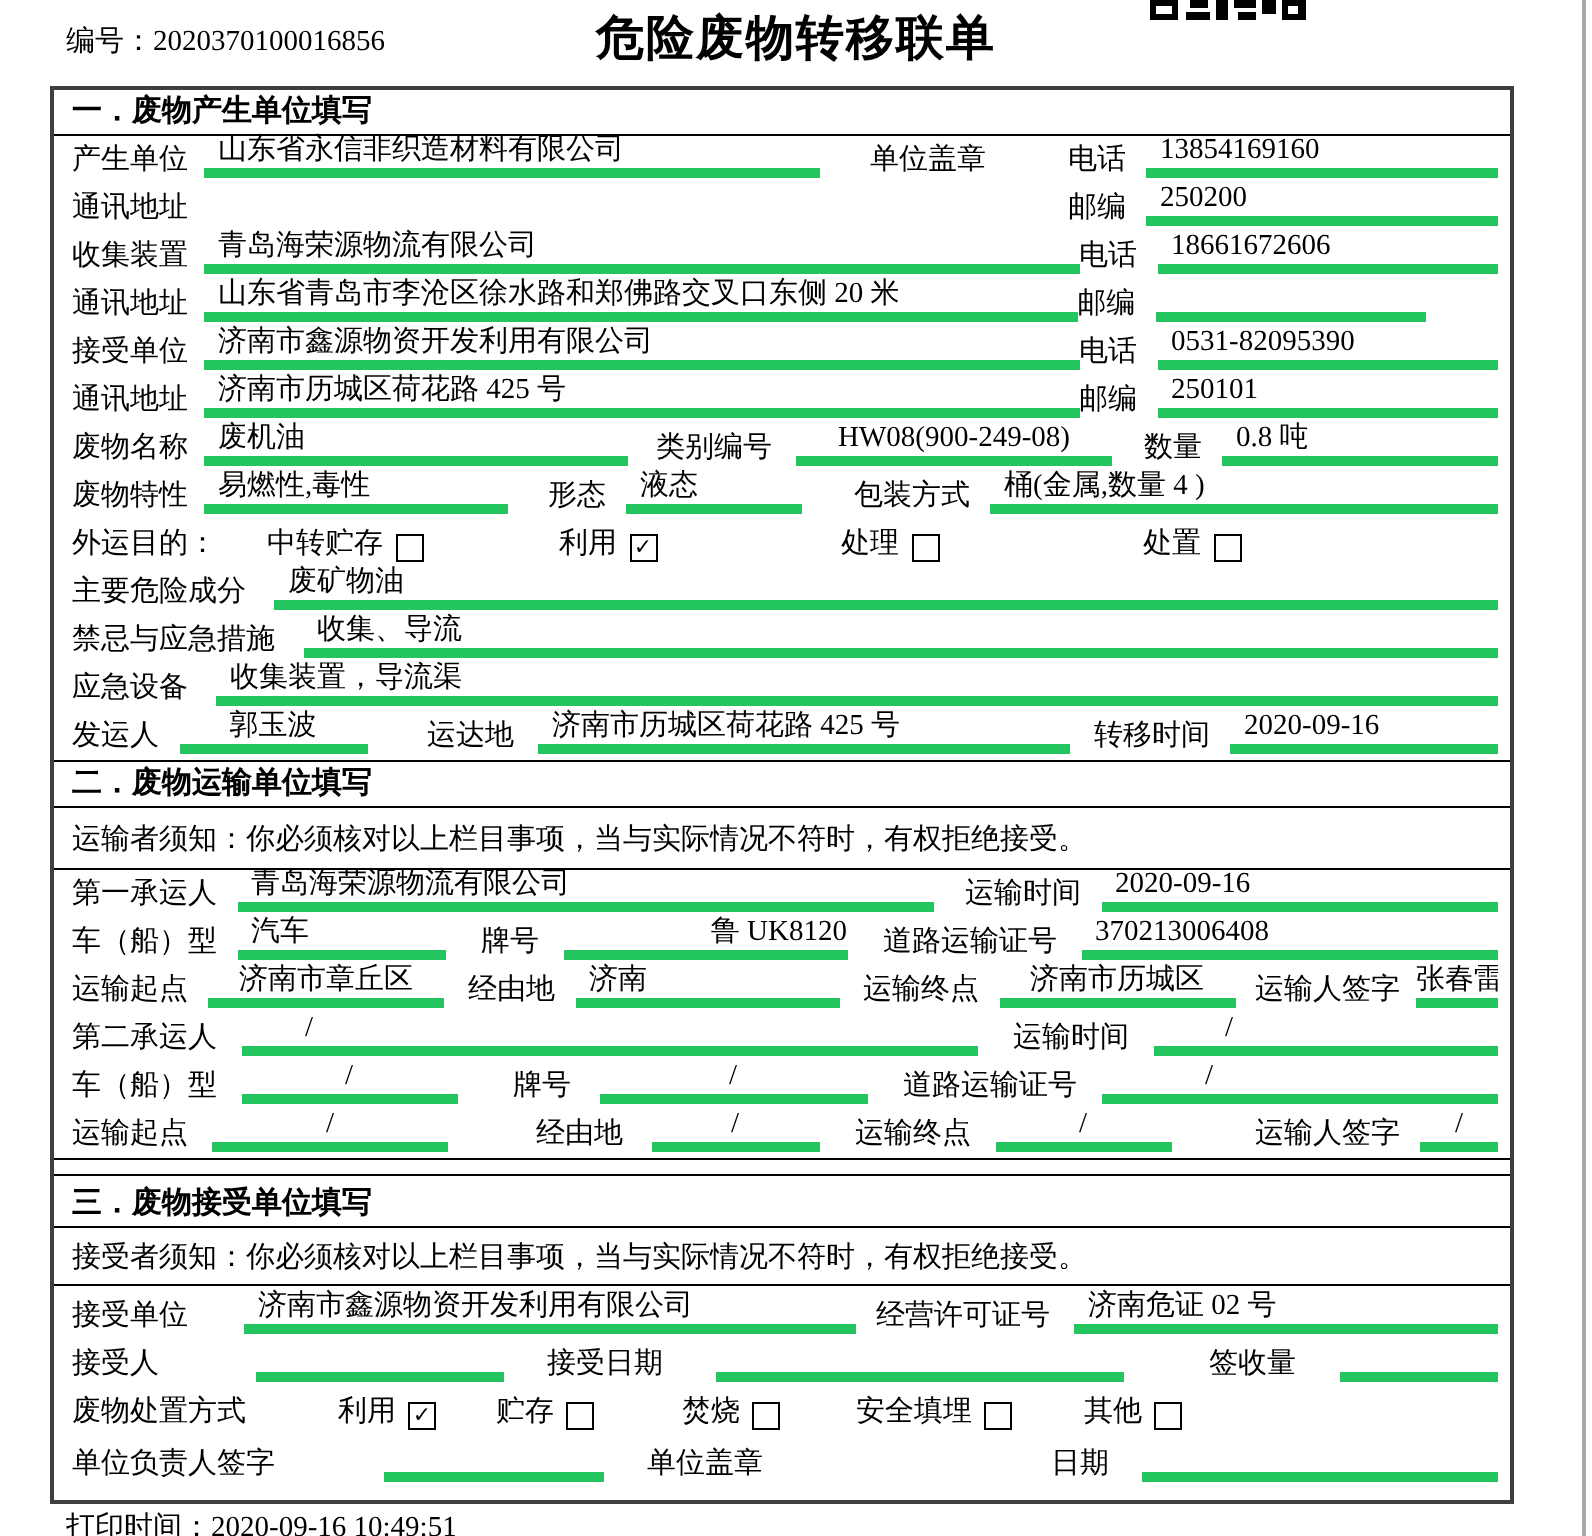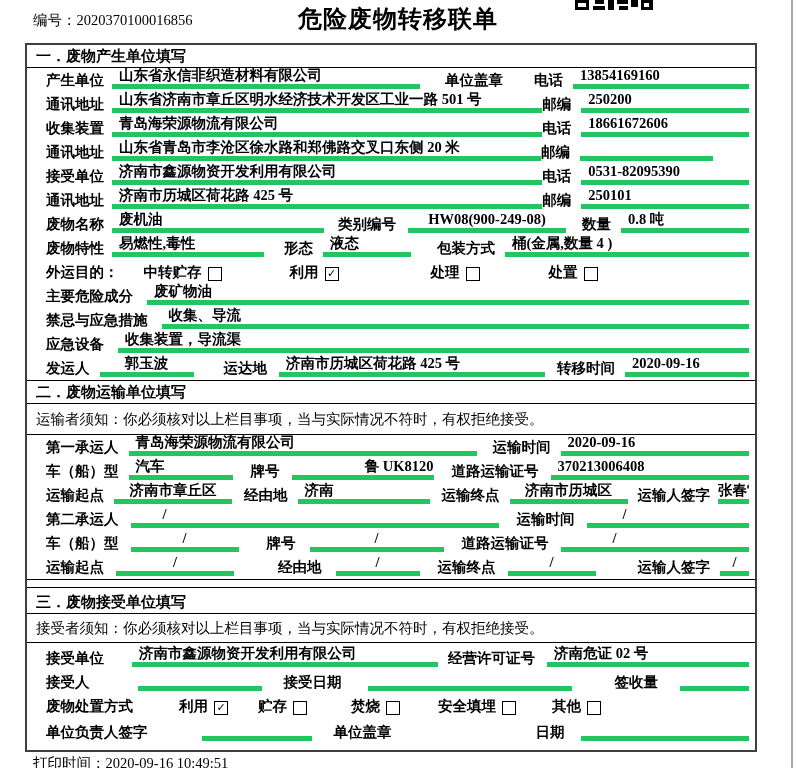--- a/index.html
+++ b/index.html
@@ -16,21 +16,21 @@
   .qr{position:absolute;left:575px;top:0;}
   
   .form-table{
     position:absolute;left:25px;top:43px;width:732px;height:709px;
     border:2px solid #3f3f3f;box-sizing:border-box;display:flex;flex-direction:column;background:#fff;
   }
   .sec-header{font-weight:bold;font-size:15px;padding:2px 0 2px 9px;border-bottom:1px solid #000;line-height:18px;box-sizing:border-box;}
   .sec-header.bt{border-top:1px solid #000;}
   .note{font-size:14.5px;padding-left:9px;display:flex;align-items:center;border-bottom:1px solid #000;box-sizing:border-box;height:31px;}
   .spacer{height:9px;border-top:1px solid #000;border-bottom:1px solid #000;box-sizing:border-box;}
-  .row{display:flex;align-items:flex-end;height:24px;padding:0 6px 3px 19px;font-size:14.5px;box-sizing:border-box;font-weight:bold;}
+  .row{display:flex;align-items:flex-end;height:24px;padding:0 6px 3px 9px;font-size:14.5px;box-sizing:border-box;}
   .row.tall{height:27px;}
   .lbl{white-space:nowrap;line-height:18px;}
   .u{border-bottom:5px solid #22c55e;line-height:18px;white-space:nowrap;text-align:center;box-sizing:border-box;overflow:hidden;}
   .ul{text-align:left;padding-left:7px;}
   .grow{flex:1;}
   .box{
     display:inline-block;width:12px;height:12px;border:1px solid #000;margin-left:6px;
     line-height:12px;font-size:11px;text-align:center;vertical-align:-1px;
     font-family:"DejaVu Sans",sans-serif;overflow:hidden;
   }
@@ -64,21 +64,20 @@
     <span class="lbl">产生单位</span>
     <span class="u ul" style="width:308px;margin-left:8px;">山东省永信非织造材料有限公司</span>
     <span class="lbl" style="margin-left:25px;">单位盖章</span>
     <span class="grow"></span>
     <span class="lbl">电话</span>
     <span class="u ul" style="width:176px;margin-left:10px;">13854169160</span>
   </div>
 
   <div class="row">
     <span class="lbl">通讯地址</span>
-    <span class="u ul" style="width:452px;margin-left:8px;">山东省济南市章丘区明水经济技术开发区工业一路 501 号</span>
     <span class="grow"></span>
     <span class="lbl">邮编</span>
     <span class="u ul" style="width:176px;margin-left:10px;">250200</span>
   </div>
 
   <div class="row">
     <span class="lbl">收集装置</span>
     <span class="u ul" style="width:452px;margin-left:8px;">青岛海荣源物流有限公司</span>
     <span class="grow"></span>
     <span class="lbl">电话</span>
@@ -128,21 +127,21 @@
   </div>
 
   <div class="row">
     <span class="lbl">外运目的：</span>
     <span class="lbl" style="margin-left:25px;">中转贮存</span>
     <span class="box"></span>
     <span class="lbl" style="margin-left:68px;">利用</span>
     <span class="box">✓</span>
     <span class="lbl" style="margin-left:92px;">处理</span>
     <span class="box"></span>
-    <span class="lbl" style="margin-left:69px;">处置</span>
+    <span class="lbl" style="margin-left:102px;">处置</span>
     <span class="box"></span>
   </div>
 
   <div class="row">
     <span class="lbl">主要危险成分</span>
     <span class="u ul grow" style="margin-left:14px;">废矿物油</span>
   </div>
 
   <div class="row">
     <span class="lbl">禁忌与应急措施</span>

